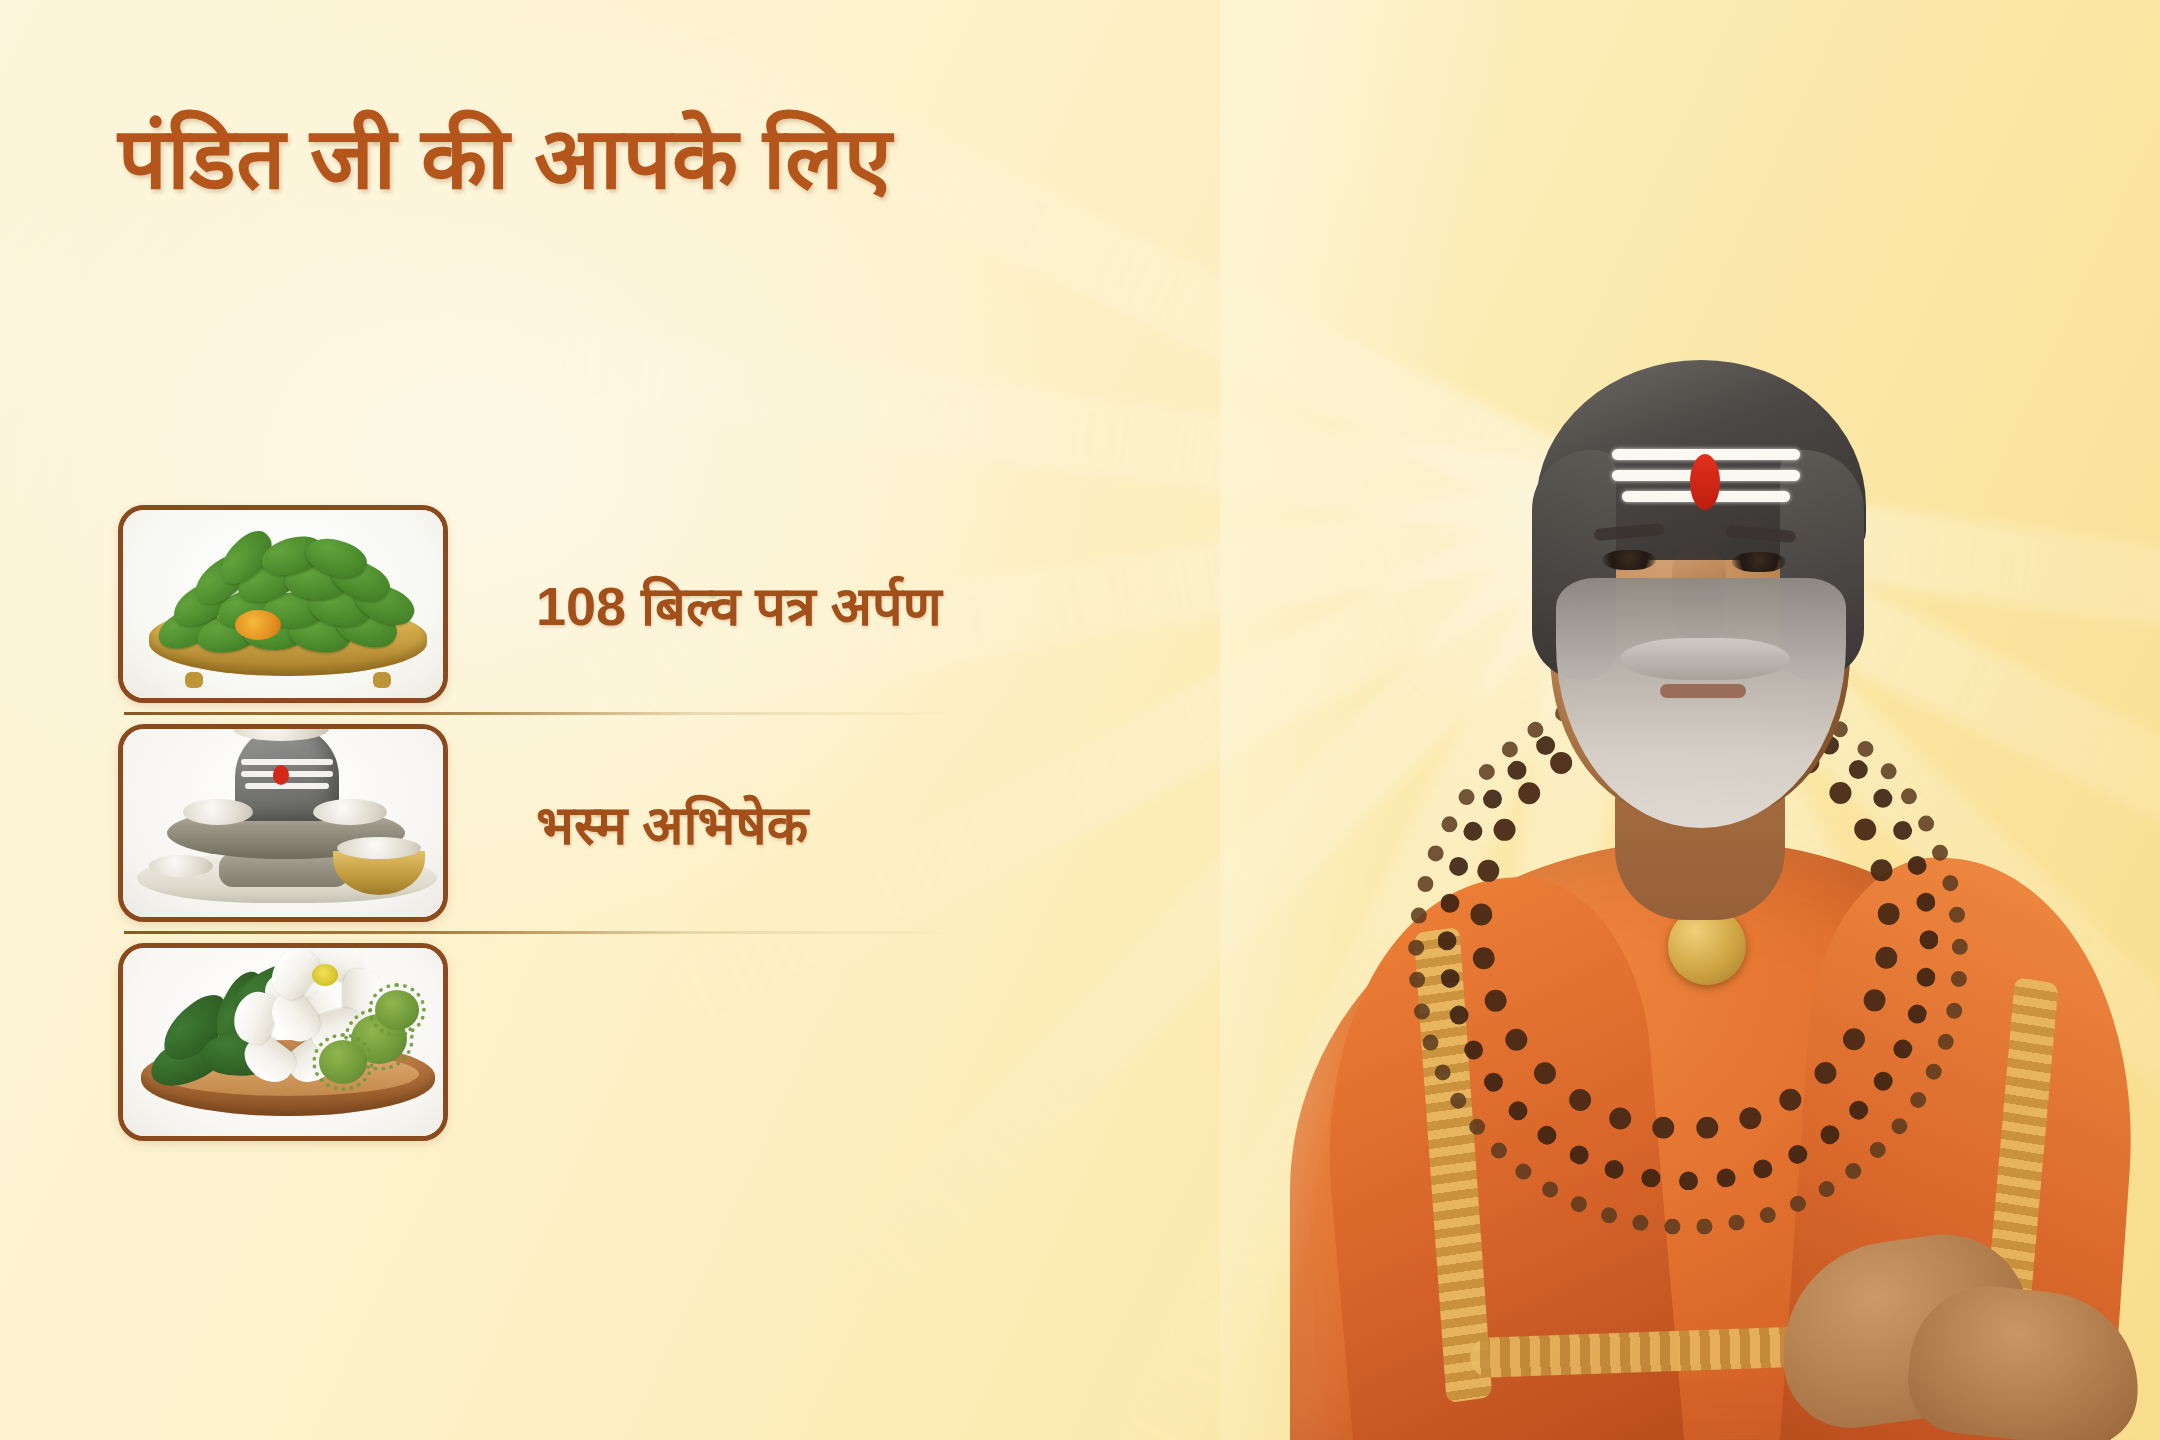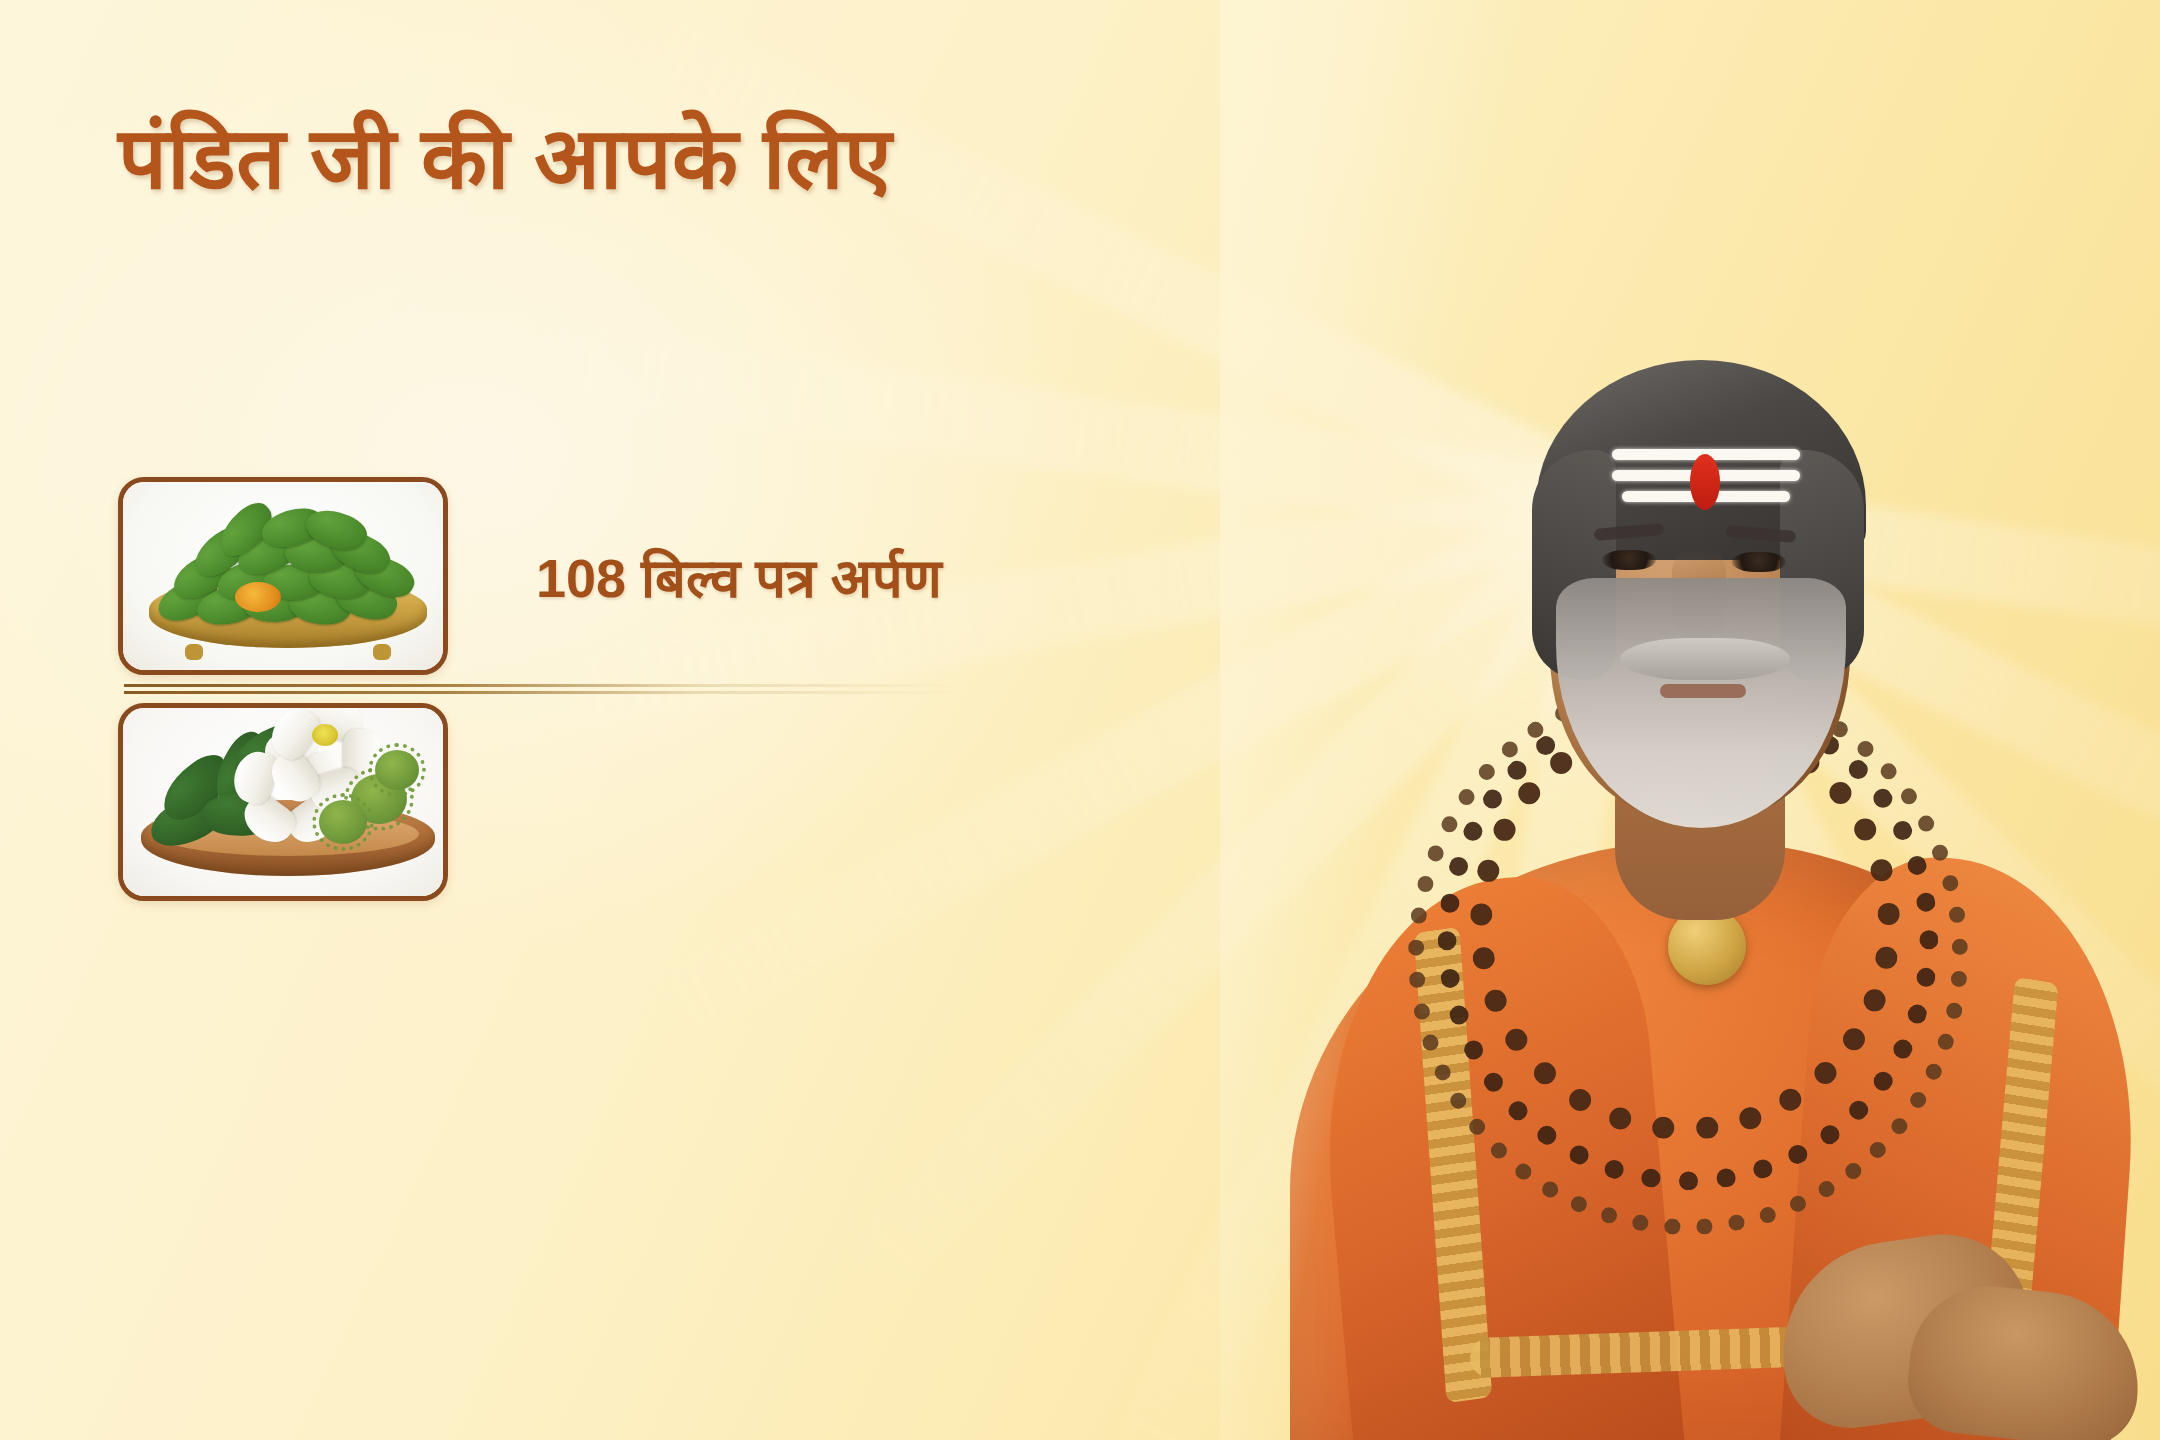--- a/index.html
+++ b/index.html
@@ -205,21 +205,21 @@
     position:absolute; top:108px; left:118px;
     width:1060px;
     color:#b4551c;
     font-size:86px; line-height:1.18;
     font-weight:700;
     letter-spacing:.5px;
     text-shadow:2px 3px 4px rgba(120,60,10,.22);
   }
   .title .l2 { display:block; }
 
-  .list { position:absolute; top:472px; left:118px; width:1010px; }
+  .list { position:absolute; top:500px; left:118px; width:1010px; }
   .row {
     display:flex; align-items:center;
     height:208px;
   }
   .thumb-wrap {
     width:330px; height:198px;
     border:5px solid #8b4a1e;
     border-radius:26px;
     background:#fff;
     overflow:hidden;
@@ -450,20 +450,43 @@
               <i class="lf" style="left:148px;bottom:76px; transform:rotate(22deg)"></i>
             </div>
             <div class="centerbud"></div>
           </div>
         </div>
         <div class="row-label">108 बिल्व पत्र अर्पण</div>
       </div>
 
       <div class="divider"></div>
 
+      <div class="row">
+        <div class="thumb-wrap">
+          <div class="thumb art-bhasma">
+            <div class="ash-mound"></div>
+            <div class="yoni-stem"></div>
+            <div class="yoni-base"></div>
+            <div class="lingam"></div>
+            <div class="lingam-stripes">
+                <i></i>
+                <i></i>
+                <i></i>
+              </div>
+            <div class="lingam-dot"></div>
+            <div class="ash" style="left:60px;  bottom:92px; width:70px; height:26px;"></div>
+            <div class="ash" style="left:190px; bottom:92px; width:74px; height:26px;"></div>
+            <div class="ash" style="left:110px; bottom:176px;width:96px; height:24px;"></div>
+            <div class="ash" style="left:26px;  bottom:40px; width:64px; height:22px;"></div>
+            <div class="brass-bowl"></div>
+            <div class="bowl-ash"></div>
+          </div>
+        </div>
+        <div class="row-label">भस्म अभिषेक</div>
+      </div>
 
       <div class="divider"></div>
 
       <div class="row">
         <div class="thumb-wrap">
           <div class="thumb art-datura">
             <div class="tray-copper"></div>
             <div class="tray-copper-inner"></div>
             <i class="bl" style="left:26px;  bottom:54px; transform:rotate(-16deg)"></i>
             <i class="bl" style="left:34px;  bottom:86px; transform:rotate(-36deg)"></i>

